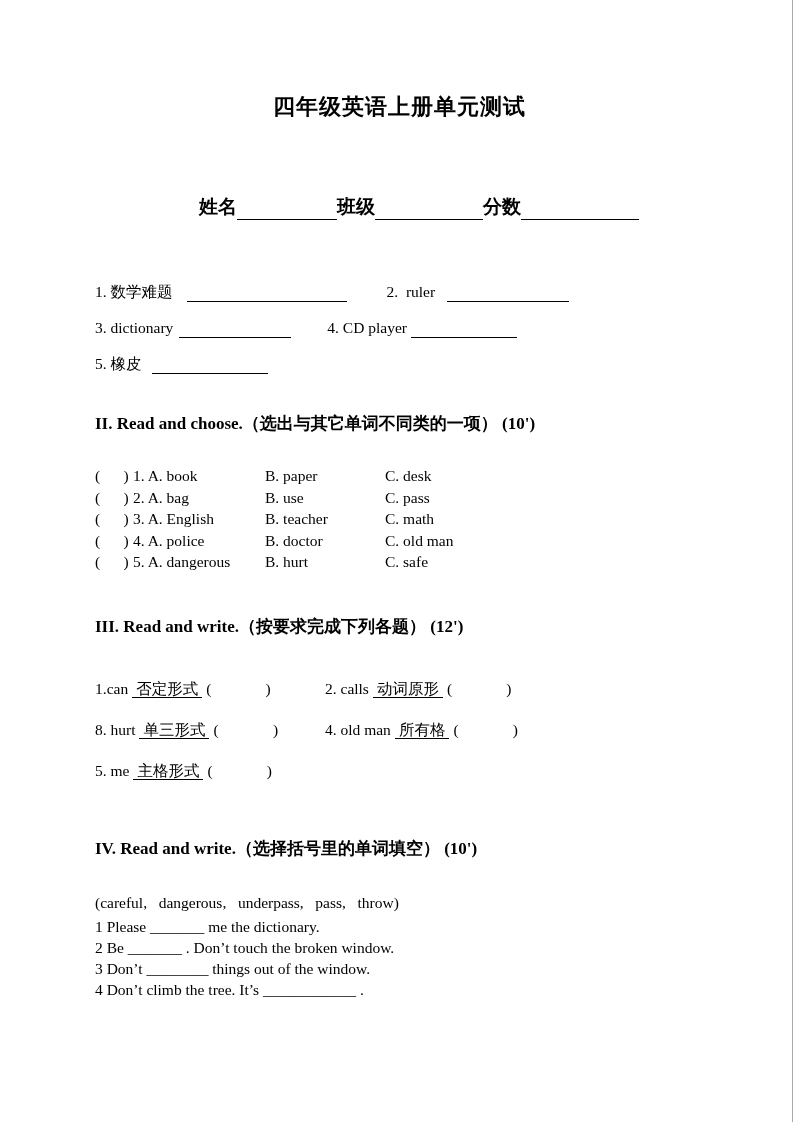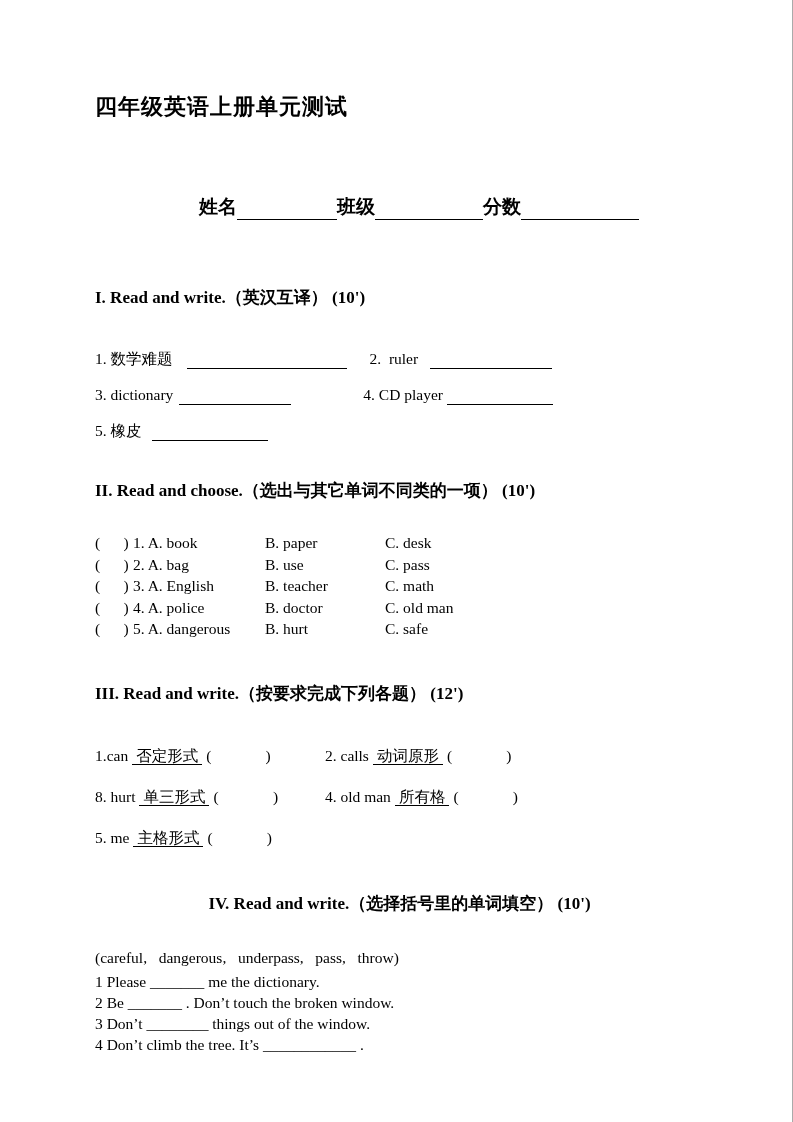--- a/index.html
+++ b/index.html
@@ -13,20 +13,21 @@
     font-family: "Liberation Serif", "DejaVu Serif", serif;
     font-size: 15.5px;
     padding: 92px 88px 0 95px;
     overflow: hidden;
     border-right: 1px solid #aaaaaa;
   }
   .title {
     margin: 0;
     font-size: 22px;
     font-weight: bold;
+    text-align: center;
     letter-spacing: 1px;
   }
   .student-line {
     margin: 50px 0 0 85px;
     font-size: 19px;
     font-weight: bold;
     white-space: pre;
   }
   .blank {
     display: inline-block;
@@ -38,31 +39,31 @@
   .bl-class { width: 108px; }
   .bl-score { width: 118px; }
   .section-heading {
     margin: 0;
     font-size: 17px;
     font-weight: bold;
   }
   .sh1 { margin-top: 44px; }
   .sh2 { margin-top: 38px; }
   .sh3 { margin-top: 42px; }
-  .sh4 { margin-top: 44px; text-align: center; }
+  .sh4 { margin-top: 56px; }
   .s1-row { margin-top: 16px; line-height: 20px; }
   .s1-row.first { margin-top: 40px; }
   .s1-label { white-space: pre; }
   .b1a { width: 160px; margin-left: 14px; }
   .b1b { width: 122px; margin-left: 12px; }
   .b1c { width: 112px; margin-left: 6px; }
   .b1d { width: 106px; margin-left: 4px; }
   .b1e { width: 116px; margin-left: 10px; }
-  .ml24 { margin-left: 23px; }
-  .ml52 { margin-left: 72px; }
+  .ml24 { margin-left: 40px; }
+  .ml52 { margin-left: 36px; }
   .s2-block { margin-top: 30px; }
   .s2-row { display: flex; line-height: 21.5px; }
   .s2-paren { width: 38px; white-space: pre; }
   .s2-a { width: 132px; }
   .s2-b { width: 120px; }
   .s3-row { display: flex; margin-top: 20px; line-height: 21px; align-items: flex-end; }
   .s3-row.first { margin-top: 40px; }
   .s3-col1 { width: 230px; }
   .ul-term {
     border-bottom: 1px solid #000;
@@ -78,21 +79,20 @@
 <body>
 
 <div class="page">
 
   <h1 class="title">四年级英语上册单元测试</h1>
 
   <div class="student-line">
     <span>姓名</span><span class="blank bl-name"></span><span>班级</span><span class="blank bl-class"></span><span>分数</span><span class="blank bl-score"></span>
   </div>
 
-  <h2 class="section-heading sh1">I. Read and write.（英汉互译） (10')</h2>
 
   <div class="s1-row first">
     <span class="s1-label">1. 数学难题</span><span class="blank b1a"></span><span class="s1-label ml24">2.  ruler</span><span class="blank b1b"></span>
   </div>
   <div class="s1-row">
     <span class="s1-label">3. dictionary</span><span class="blank b1c"></span><span class="s1-label ml52">4. CD player</span><span class="blank b1d"></span>
   </div>
   <div class="s1-row">
     <span class="s1-label">5. 橡皮</span><span class="blank b1e"></span>
   </div>

